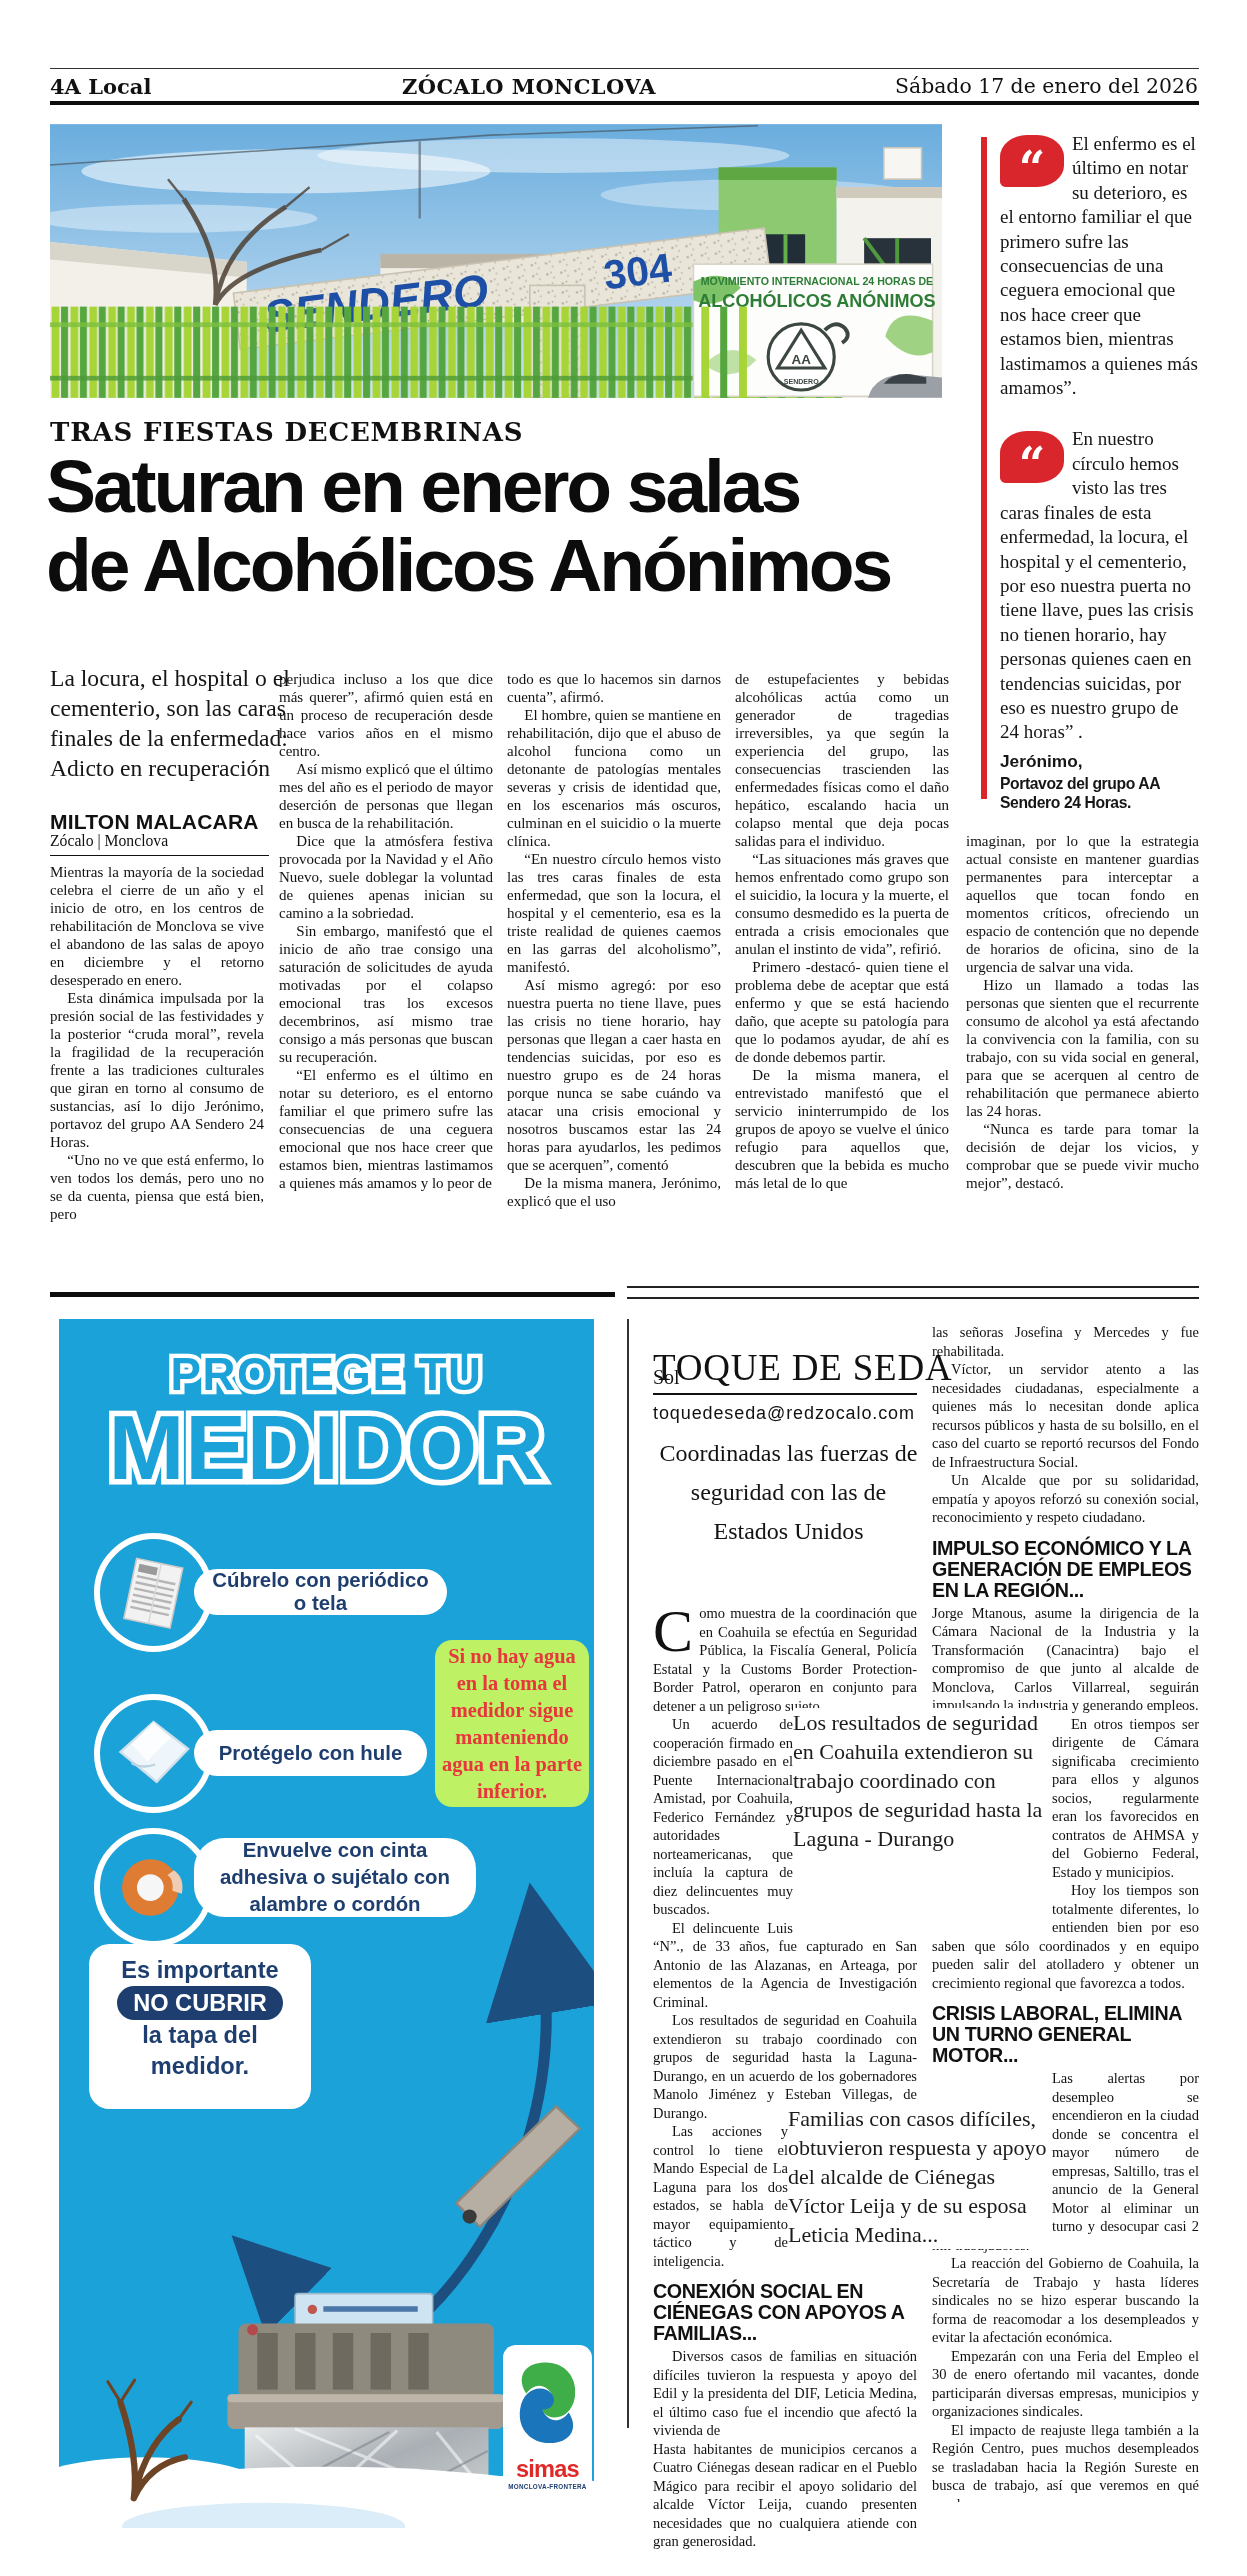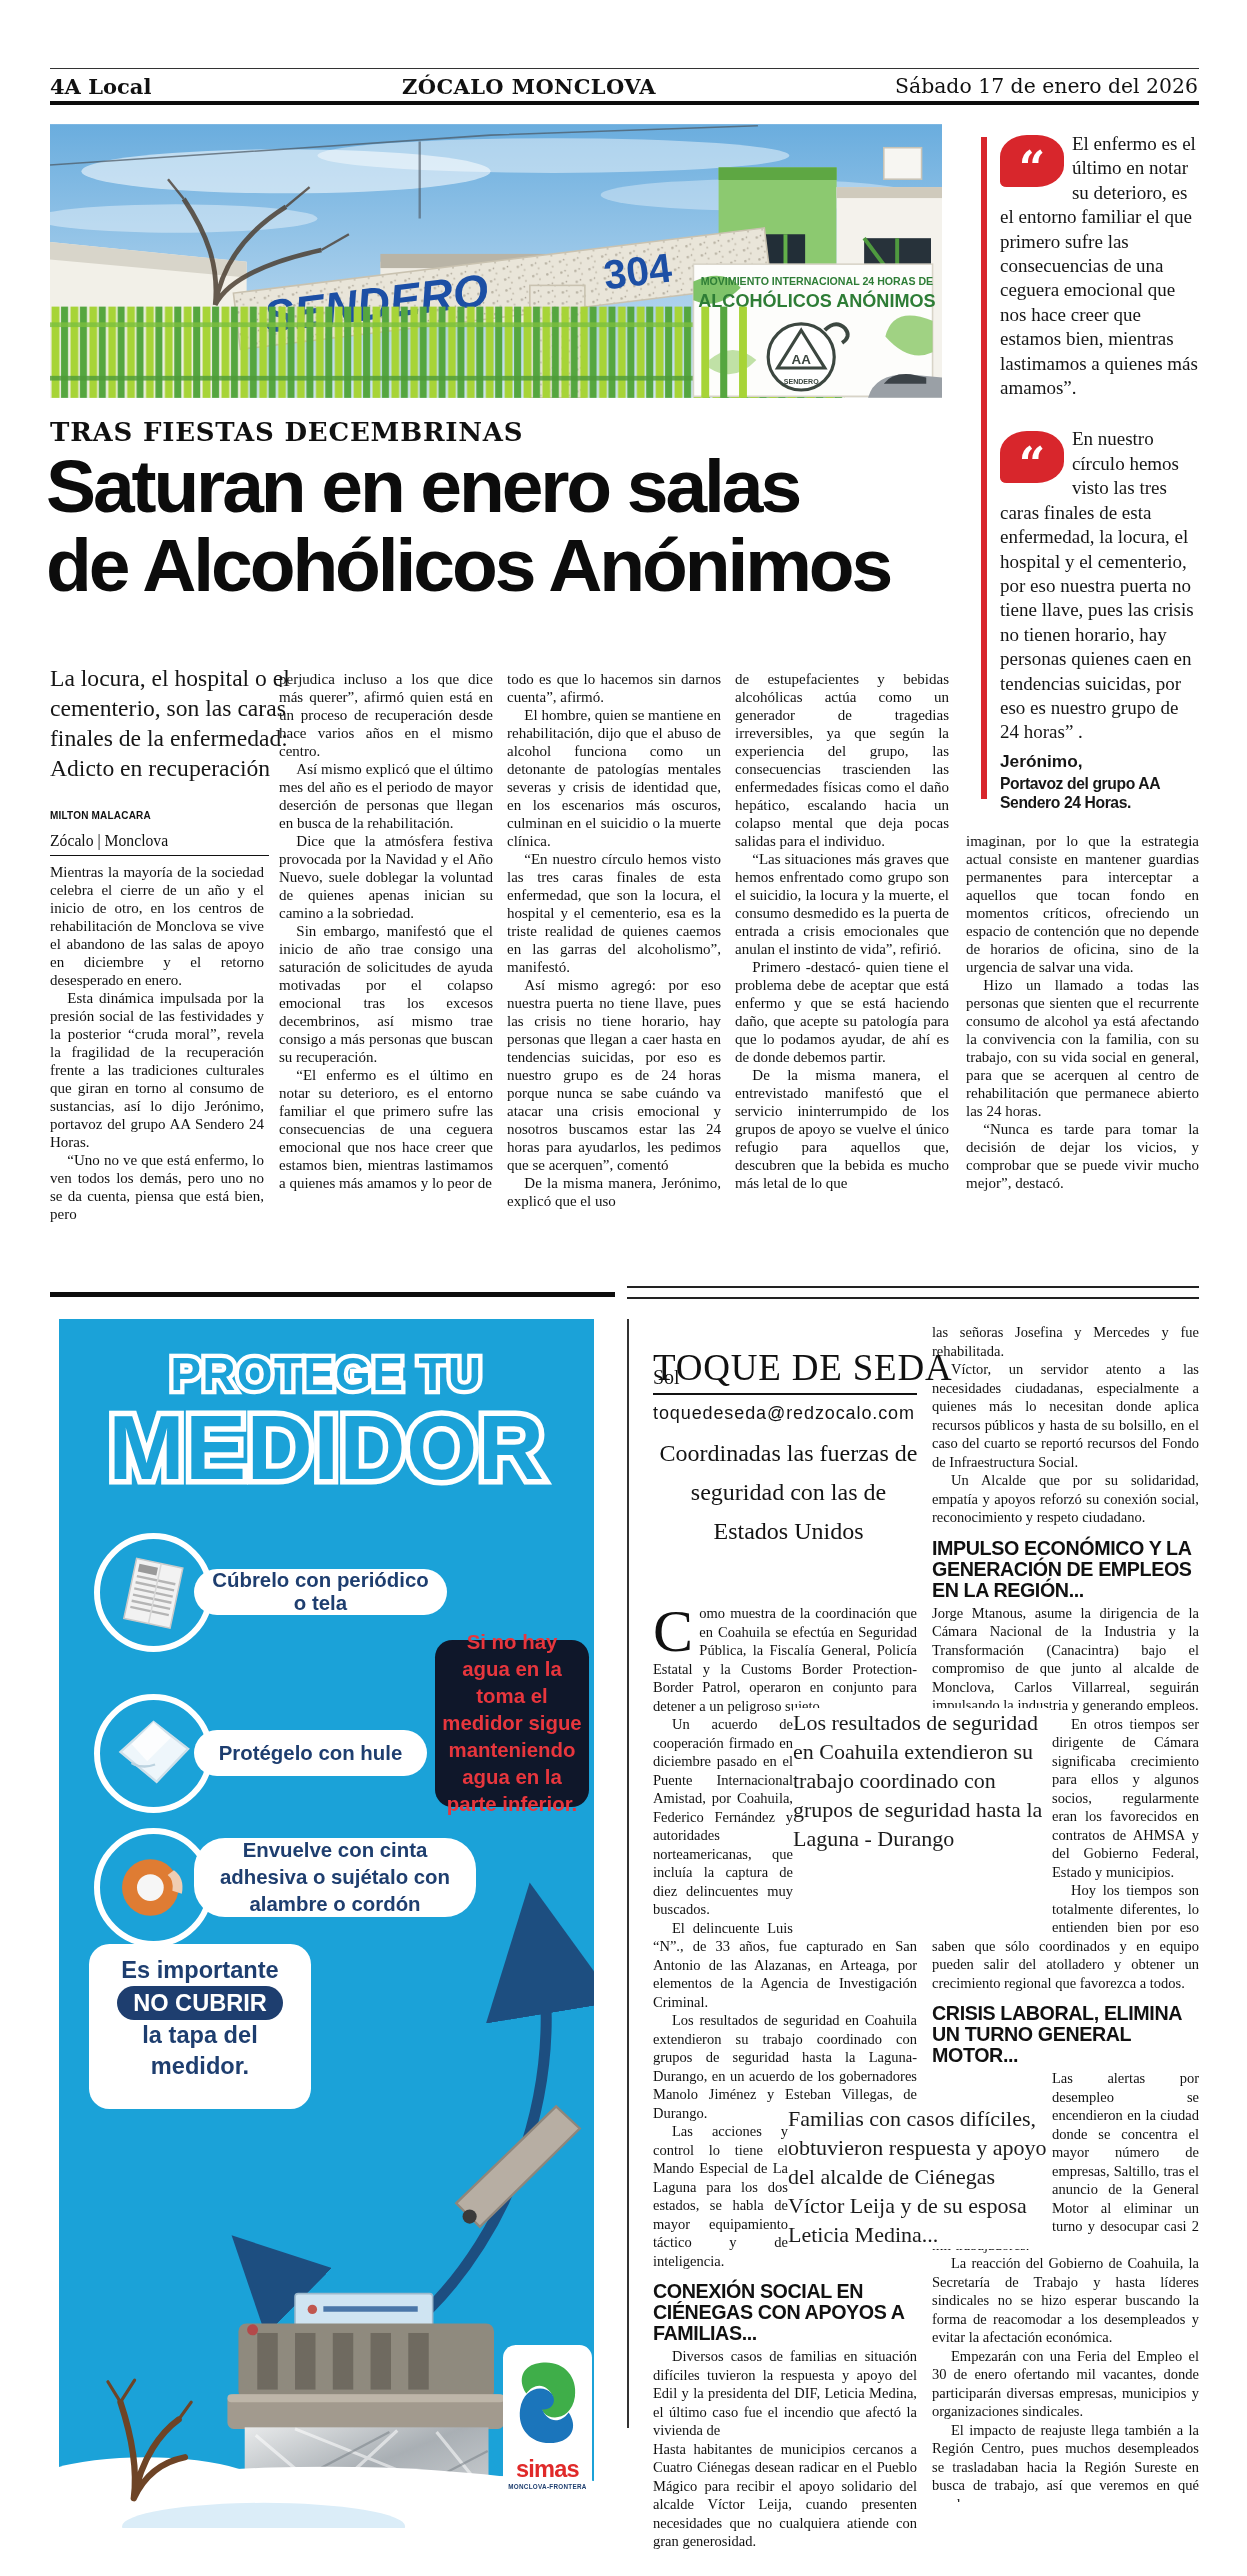--- a/index.html
+++ b/index.html
@@ -10,21 +10,21 @@
   .mast-rule-thin{position:absolute;left:50px;top:68px;width:1149px;height:0.8px;background:#333;}
   .mast-rule-thick{position:absolute;left:50px;top:101px;width:1149px;height:3.9px;background:#0d0d0d;}
   .mast-left{position:absolute;left:50px;top:74px;font-size:21px;font-weight:bold;font-family:"DejaVu Serif", serif;}
   .mast-center{position:absolute;left:0;top:74px;width:1058px;text-align:center;font-size:21px;font-weight:bold;font-family:"DejaVu Serif", serif;letter-spacing:0.4px;}
   .mast-right{position:absolute;right:50px;top:74px;font-size:20.4px;font-family:"DejaVu Serif", serif;}
   
   .kicker{position:absolute;left:50px;top:417px;font-family:"DejaVu Serif", serif;font-weight:bold;font-size:26px;letter-spacing:0.8px;}
   .headline{position:absolute;left:46px;top:447px;width:896px;font-family:"Liberation Sans", sans-serif;
             font-weight:bold;font-size:75px;line-height:79px;letter-spacing:-3.1px;color:#0c0c0c;}
   .deck{position:absolute;left:50px;top:663px;width:240px;font-size:23.6px;line-height:30px;color:#161616;}
-  .byline{position:absolute;left:50px;top:810px;font-family:"Liberation Sans", sans-serif;font-weight:bold;font-size:10px;letter-spacing:0.2px;}
+  .byline{position:absolute;left:50px;top:810px;font-family:"Liberation Sans", sans-serif;font-weight:bold;font-size:21px;letter-spacing:0.2px;}
   .byline-org{position:absolute;left:50px;top:832px;font-size:15.7px;}
   .byline-rule{position:absolute;left:50px;top:855px;width:219px;height:0.8px;background:#111;}
   
   .bodycol{position:absolute;width:214px;font-size:15px;line-height:18px;text-align:justify;overflow:hidden;}
   .bodycol p{margin:0;}
   .bodycol p.ind{text-indent:17.3px;}
   #col1{left:50px;top:863px;height:434px;}
   #col2{left:279px;top:670px;height:627px;}
   #col3{left:507px;top:670px;height:627px;}
   #col4{left:735px;top:670px;height:627px;}
@@ -63,22 +63,22 @@
   .sp-l2{float:left;width:120px;height:157px;}
   .pullquote{position:absolute;background:#fff;font-size:22px;line-height:29px;color:#1b1b1b;text-align:left;}
   #pq1{left:793px;top:1708px;width:258px;}
   #pq2{left:788px;top:2104px;width:263px;}
   
   #ad{position:absolute;left:59px;top:1319px;width:535px;height:1209px;background:#1ba2d8;overflow:hidden;}
   .ad-circle{position:absolute;width:107px;height:107px;border:6.3px solid #fff;border-radius:50%;}
   .ad-pill{position:absolute;background:#fff;border-radius:31px;color:#1e3e6f;
            font-family:"Liberation Sans", sans-serif;font-weight:bold;font-size:20.4px;
            display:flex;align-items:center;justify-content:center;text-align:center;padding:13px 14px;box-sizing:border-box;}
-  .ad-warn{position:absolute;left:376px;top:321px;width:154px;height:167px;background:#0f172a;border-radius:17.3px;
-           color:#e8363d;font-family:Liberation Sans, sans-serif;font-weight:bold;font-size:20.4px;line-height:27px;
+  .ad-warn{position:absolute;left:376px;top:321px;width:154px;height:167px;background:#bef264;border-radius:17.3px;
+           color:#e8363d;font-family:Liberation Serif, serif;font-weight:bold;font-size:20.4px;line-height:27px;
            display:flex;align-items:center;justify-content:center;text-align:center;padding:6.3px;box-sizing:border-box;}
   .ad-important{position:absolute;left:30px;top:625px;width:222px;height:165px;background:#fff;border-radius:20.4px;
            color:#1e3e6f;font-family:"Liberation Sans", sans-serif;font-weight:bold;font-size:23.6px;line-height:31px;
            text-align:center;padding:11px 13px;box-sizing:border-box;}
   .nocubrir{display:inline-block;background:#1e3e6f;color:#fff;border-radius:23.6px;padding:1.6px 15.7px;}
   #simas{position:absolute;left:444px;top:1026px;width:89px;height:161px;background:#fff;border-radius:12.6px;text-align:center;}
   .simas-name{color:#e02a2a;font-family:"Liberation Sans", sans-serif;font-weight:bold;font-size:23.6px;letter-spacing:-0.8px;margin-top:1.6px;}
   .simas-sub{color:#1e3e6f;font-family:"Liberation Sans", sans-serif;font-weight:bold;font-size:6.3px;letter-spacing:0.3px;}
 </style>
 </head>

